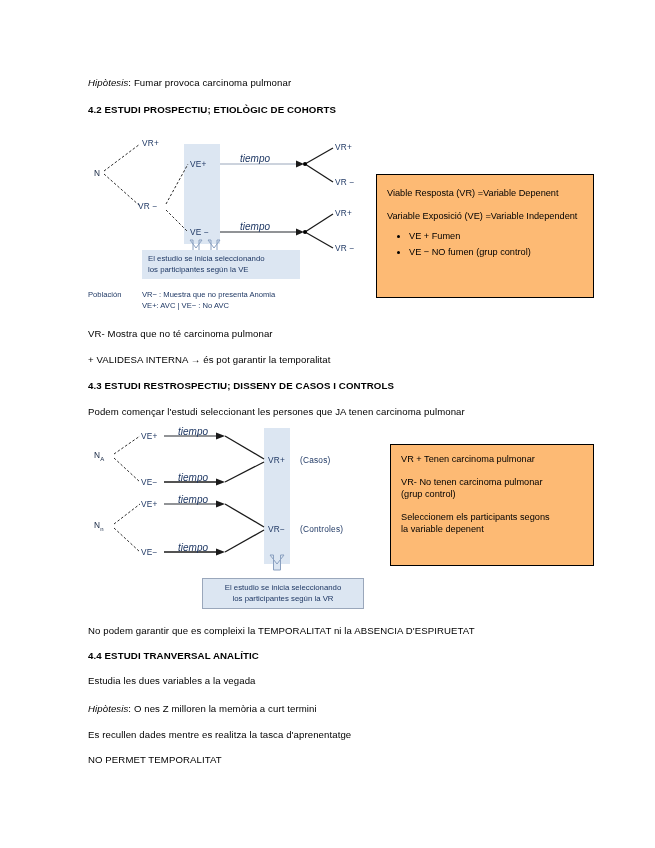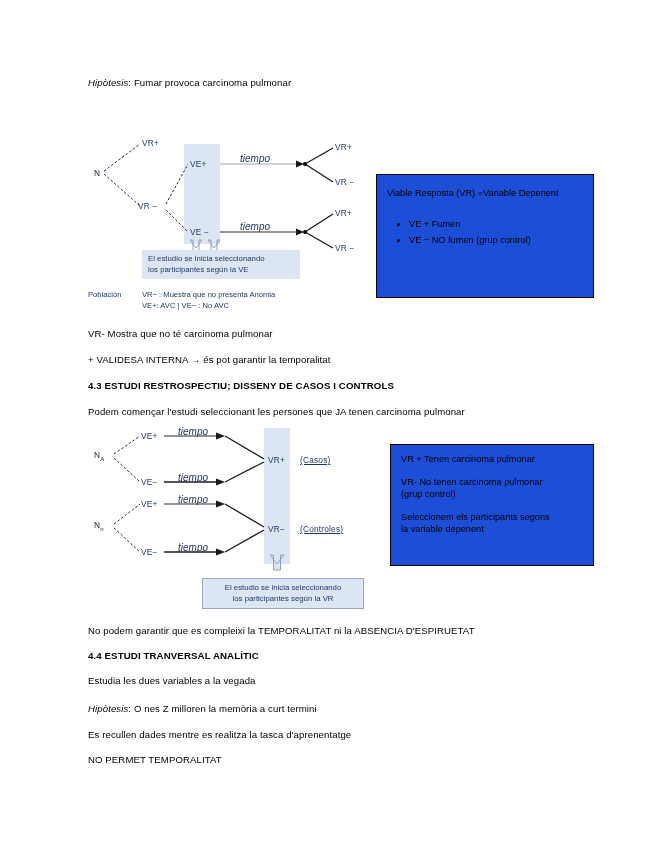--- a/index.html
+++ b/index.html
@@ -23,21 +23,21 @@
     background: #fff;
   }
   .txt {
     position: absolute;
     font-size: 9.6px;
     line-height: 13px;
     letter-spacing: 0.1px;
     white-space: nowrap;
   }
   .ital { font-style: italic; }
-  .blue-txt { color: #2b5a99; text-decoration: underline; }
+  .blue-txt { color: #2b5a99; }
 
   
   #hypo1 { left: 88px; top: 76px; }
   #h42   { left: 88px; top: 103px; font-weight: bold; font-size: 9.7px; }
   #p-vrminus { left: 88px; top: 327px; }
   #p-valid   { left: 88px; top: 353px; }
   #h43       { left: 88px; top: 379px; font-weight: bold; font-size: 9.7px; }
   #p-podem   { left: 88px; top: 405px; }
   #p-nopodem { left: 88px; top: 624px; }
   #h44       { left: 88px; top: 649px; font-weight: bold; font-size: 9.7px; }
@@ -92,21 +92,21 @@
   .callout.bordered {
     border: 1px solid #9aa7bb;
     background: #dce6f2;
     text-align: center;
   }
 
   
   .infobox {
     position: absolute;
     border: 1px solid #000;
-    background: #1d4ed8;
+    background: #fdba74;
     box-sizing: border-box;
   }
   .infobox p {
     margin: 0;
     font-size: 9.2px;
     line-height: 12px;
     white-space: nowrap;
   }
   .infobox .gap { height: 11px; }
   .infobox ul {
@@ -128,20 +128,21 @@
     white-space: nowrap;
   }
 </style>
 </head>
 <body>
 
 <div class="page">
 
   <div class="txt" id="hypo1"><span class="ital">Hipòtesis</span><span>: Fumar provoca carcinoma pulmonar</span></div>
 
+  <div class="txt" id="h42">4.2 ESTUDI PROSPECTIU; ETIOLÒGIC DE COHORTS</div>
 
   <div class="diagram" style="left:88px; top:128px; width:290px; height:130px;">
 
     <div class="band" style="left:96px; top:16px; width:36px; height:100px;"></div>
 
     <svg class="lines" width="290" height="130">
 
       <line x1="16" y1="43" x2="52" y2="16" stroke="#2b2b2b" stroke-width="1" stroke-dasharray="2.5,2"></line>
 
       <line x1="16" y1="46" x2="52" y2="78" stroke="#2b2b2b" stroke-width="1" stroke-dasharray="2.5,2"></line>
@@ -189,20 +190,21 @@
     <div>los participantes según la VE</div>
   </div>
 
   <div class="pobl" style="left:88px; top:290px;">Población</div>
   <div class="pobl" style="left:142px; top:290px;"><span>VR− : Muestra que </span><span class="b">no</span><span> presenta Anomia</span></div>
   <div class="pobl" style="left:142px; top:301px;">VE+: AVC | VE− : No AVC</div>
 
   <div class="infobox" style="left:376px; top:174px; width:218px; height:124px; padding:12px 10px;">
     <p>Viable Resposta (VR) =Variable Depenent</p>
     <div class="gap"></div>
+    <p>Variable Exposició (VE) =Variable Independent</p>
     <ul>
       <li>VE + Fumen</li>
       <li>VE − NO fumen (grup control)</li>
     </ul>
   </div>
 
   <div class="txt" id="p-vrminus">VR- Mostra que no té carcinoma pulmonar</div>
   <div class="txt" id="p-valid">+ VALIDESA INTERNA → és pot garantir la temporalitat</div>
   <div class="txt" id="h43">4.3 ESTUDI RESTROSPECTIU; DISSENY DE CASOS I CONTROLS</div>
   <div class="txt" id="p-podem">Podem començar l'estudi seleccionant les persones que JA tenen carcinoma pulmonar</div>

